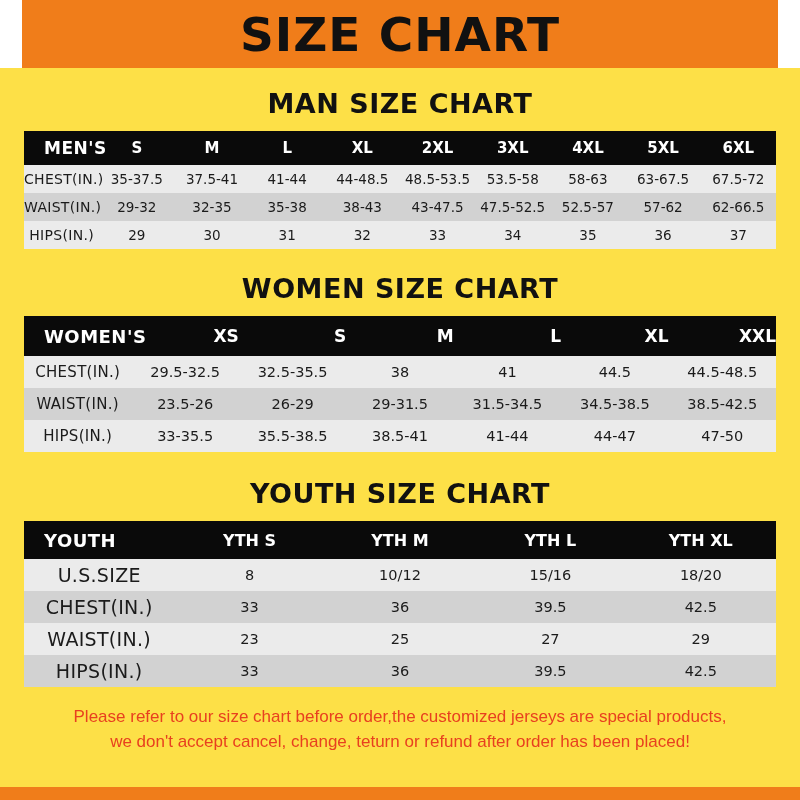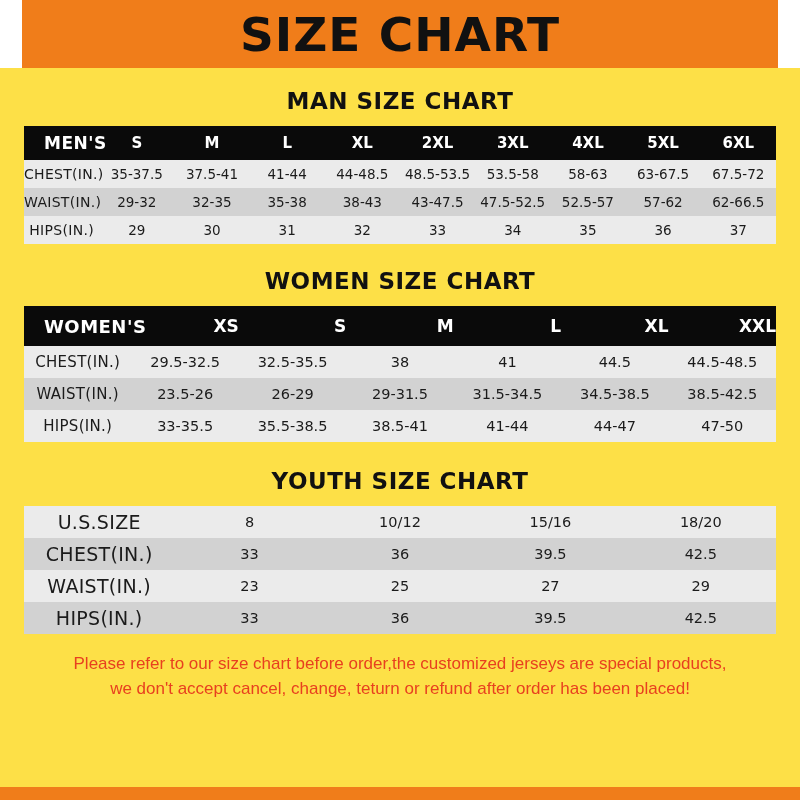--- a/index.html
+++ b/index.html
@@ -51,21 +51,21 @@
 
   .content {
     padding: 0 24px;
     box-sizing: border-box;
   }
 
   .section-title {
     text-align: center;
     font-family: "DejaVu Sans", sans-serif;
     font-weight: bold;
-    font-size: 23px;
+    font-size: 27px;
     color: #111111;
     letter-spacing: 0.5px;
   }
   .section-title.man { margin: 20px 0 12px 0; }
   .section-title.women { margin: 24px 0 12px 0; }
   .section-title.youth { margin: 26px 0 12px 0; }
 
   table.size-table {
     width: 100%;
     border-collapse: collapse;
@@ -238,20 +238,27 @@
           <td>41-44</td>
           <td>44-47</td>
           <td>47-50</td>
         </tr>
       </tbody>
     </table>
 
     <div class="section-title youth">YOUTH SIZE CHART</div>
     <table class="size-table youth-table">
       <tbody>
+        <tr class="head-row">
+          <td class="first-col">YOUTH</td>
+          <td>YTH S</td>
+          <td>YTH M</td>
+          <td>YTH L</td>
+          <td>YTH XL</td>
+        </tr>
         <tr class="body-row row-light">
           <td class="first-col">U.S.SIZE</td>
           <td>8</td>
           <td>10/12</td>
           <td>15/16</td>
           <td>18/20</td>
         </tr>
         <tr class="body-row row-dark">
           <td class="first-col">CHEST(IN.)</td>
           <td>33</td>

